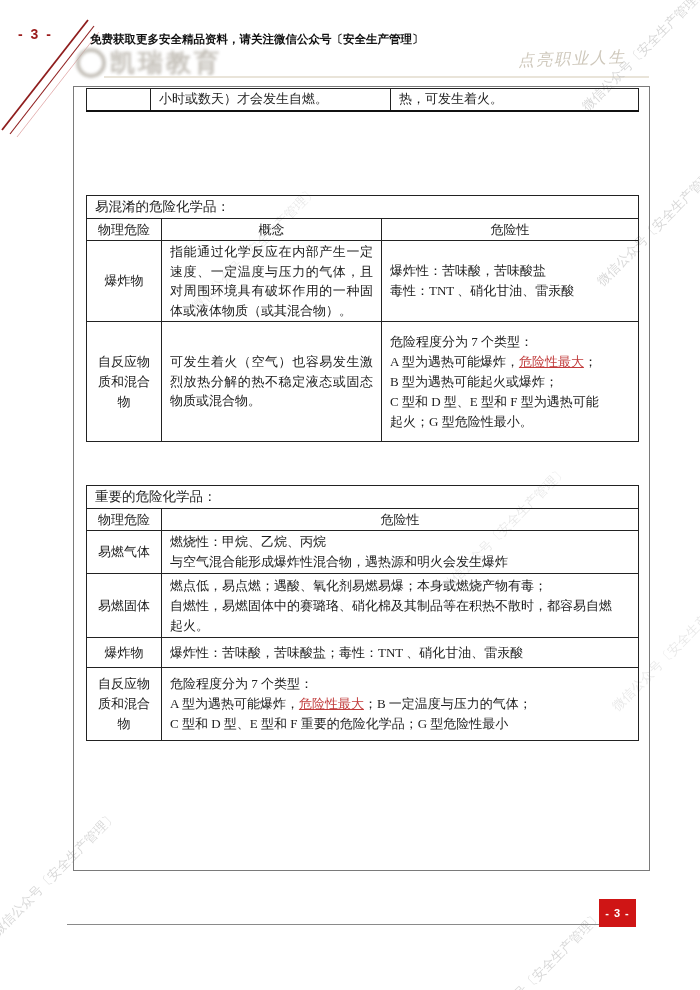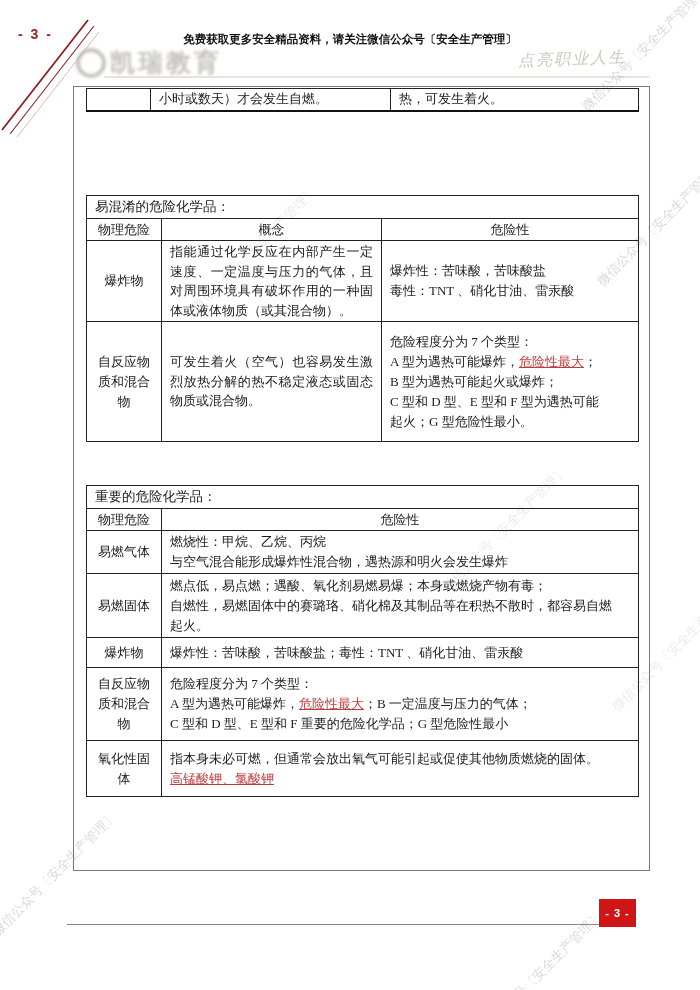--- a/index.html
+++ b/index.html
@@ -10,21 +10,21 @@
     color:#1c1c1c;
   }
   
   .top-pagenum{
     position:absolute;left:18px;top:26px;
     font-family:"Liberation Sans","DejaVu Sans",sans-serif;
     font-weight:bold;font-size:14px;color:#9b1c1c;letter-spacing:2px;
   }
   .corner-svg{position:absolute;left:0;top:0;}
   .header-notice{
-    position:absolute;left:90px;top:32px;width:520px;text-align:center;
+    position:absolute;left:90px;top:32px;width:520px;
     font-family:"Liberation Sans","DejaVu Sans",sans-serif;
     font-size:11.5px;font-weight:bold;color:#111;
   }
   .logo-wm{
     position:absolute;left:76px;top:46px;
     font-size:25px;font-weight:bold;color:#b7b2a9;
     filter:blur(1.6px);opacity:.8;letter-spacing:3px;
     font-family:"Liberation Sans","DejaVu Sans",sans-serif;
     display:flex;align-items:center;gap:4px;
   }
@@ -217,24 +217,17 @@
         </td>
       </tr>
       <tr style="height: 73px;">
         <td class="label-cell">自反应物质和混合物</td>
         <td>
           <div class="ln"><span>危险程度分为 7 个类型：</span></div>
           <div class="ln"><span>A 型为遇热可能爆炸，</span><span class="rd">危险性最大</span><span>；B 一定温度与压力的气体；</span></div>
           <div class="ln"><span>C 型和 D 型、E 型和 F 重要的危险化学品；G 型危险性最小</span></div>
         </td>
       </tr>
-      <tr style="height: 56px;">
-        <td class="label-cell">氧化性固体</td>
-        <td>
-          <div class="ln"><span>指本身未必可燃，但通常会放出氧气可能引起或促使其他物质燃烧的固体。</span></div>
-          <div class="ln"><span class="rd">高锰酸钾、氯酸钾</span></div>
-        </td>
-      </tr>
     </tbody>
 </table>
 
 <div class="footer-rule"></div>
 <div class="bottom-badge">- 3 -</div>
 
 </body></html>

